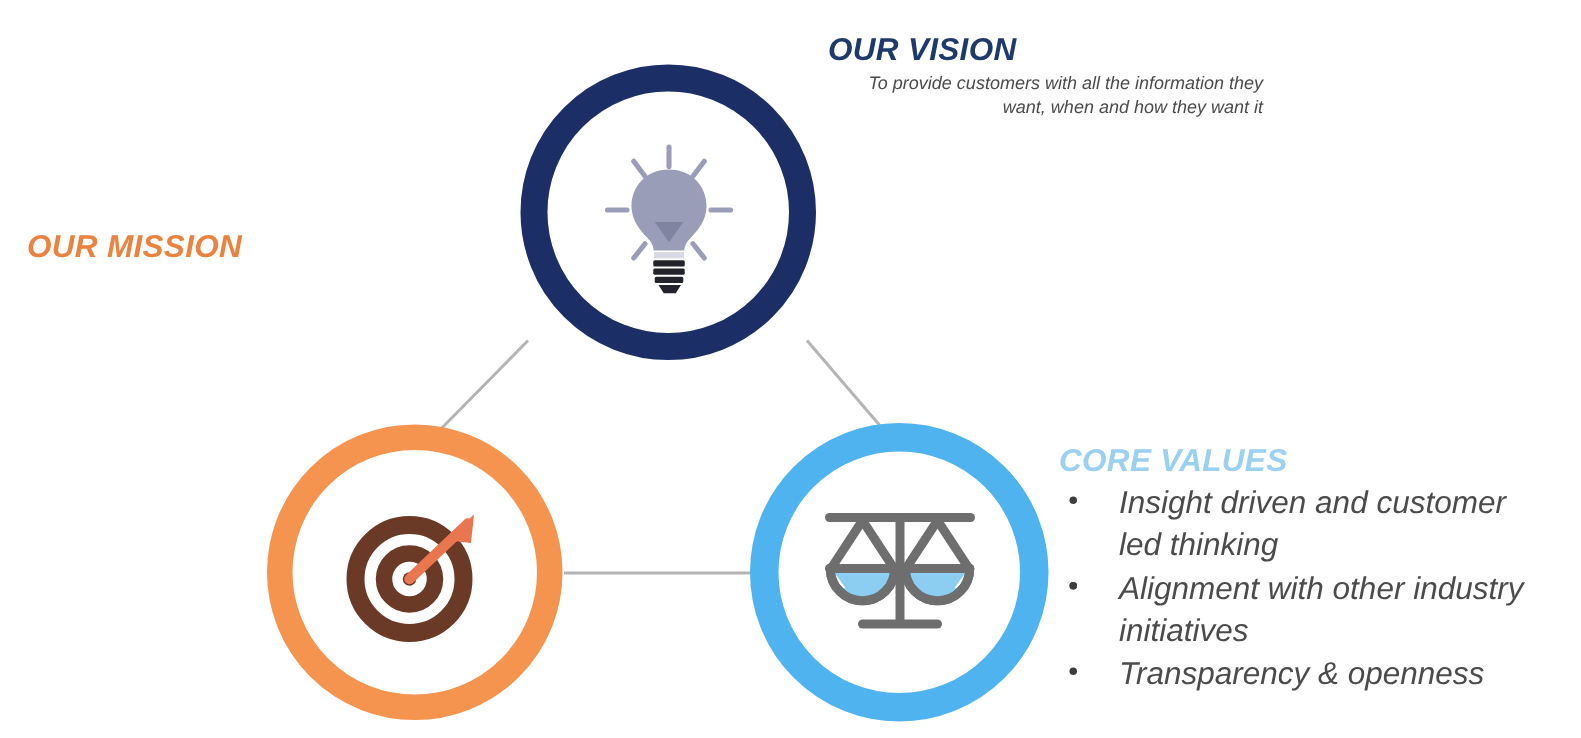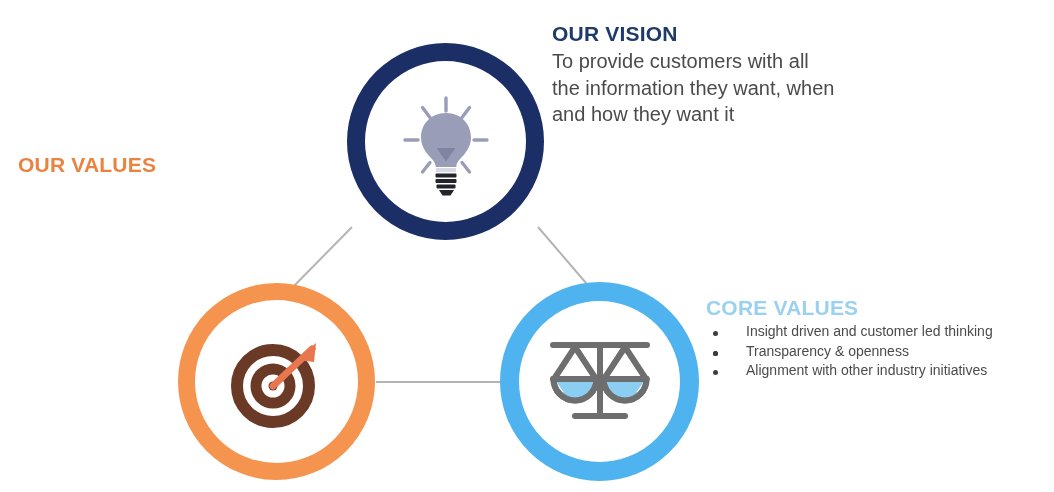--- a/index.html
+++ b/index.html
@@ -11,20 +11,21 @@
   body {
     font-family: "Liberation Sans", sans-serif;
     -webkit-font-smoothing: antialiased;
   }
   #canvas {
     position: relative;
     width: 1022px;
     height: 492px;
     background: #ffffff;
     overflow: hidden;
+    font-style: italic;
   }
 
   
   .connectors {
     position: absolute;
     left: 0; top: 0;
     width: 1054px;
     height: 492px;
     pointer-events: none;
   }
@@ -71,24 +72,25 @@
   }
   .block h2 {
     margin: 0 0 2px 0;
     font-size: 21px;
     font-weight: 700;
     letter-spacing: 0.2px;
     line-height: 1.15;
   }
   .block p {
     margin: 0;
-    font-size: 20px;
+    font-size: 12px;
     line-height: 1.33;
     color: #4b4b4b;
     font-weight: 400;
+    text-align: right;
   }
 
   .block-vision {
     left: 552px;
     top: 22px;
     width: 290px;
   }
   .block-vision h2 { color: #1e3a6b; }
 
   .block-mission {
@@ -106,21 +108,21 @@
   .block-values h2 { color: #9ad0f0; }
 
   ul.values-list {
     list-style: none;
     margin: 1px 0 0 0;
     padding: 0;
   }
   ul.values-list li {
     position: relative;
     padding-left: 40px;
-    font-size: 14px;
+    font-size: 21px;
     line-height: 1.33;
     color: #4b4b4b;
     margin-bottom: 1px;
   }
   ul.values-list li .bullet {
     position: absolute;
     left: 7px;
     top: 9px;
     width: 5px;
     height: 5px;
@@ -217,37 +219,37 @@
       </svg>
     </div>
   </div>
 
   <div class="block block-vision">
     <h2>OUR VISION</h2>
     <p>To provide customers with all the information they want, when and how they want it</p>
   </div>
 
   <div class="block block-mission">
-    <h2>OUR VALUES</h2>
+    <h2>OUR MISSION</h2>
   </div>
 
   <div class="block block-values">
     <h2>CORE VALUES</h2>
     <ul class="values-list">
       <li>
         <span class="bullet"></span>
         <span>Insight driven and customer led thinking</span>
       </li>
       <li>
         <span class="bullet"></span>
       </li>
       <li>
         <span class="bullet"></span>
+        <span>Alignment with other industry initiatives</span>
+      </li>
+      <li>
+        <span class="bullet"></span>
         <span>Transparency &amp; openness</span>
       </li>
-      <li>
-        <span class="bullet"></span>
-        <span>Alignment with other industry initiatives</span>
-      </li>
     </ul>
   </div>
 
 </div>
 
 </body></html>

